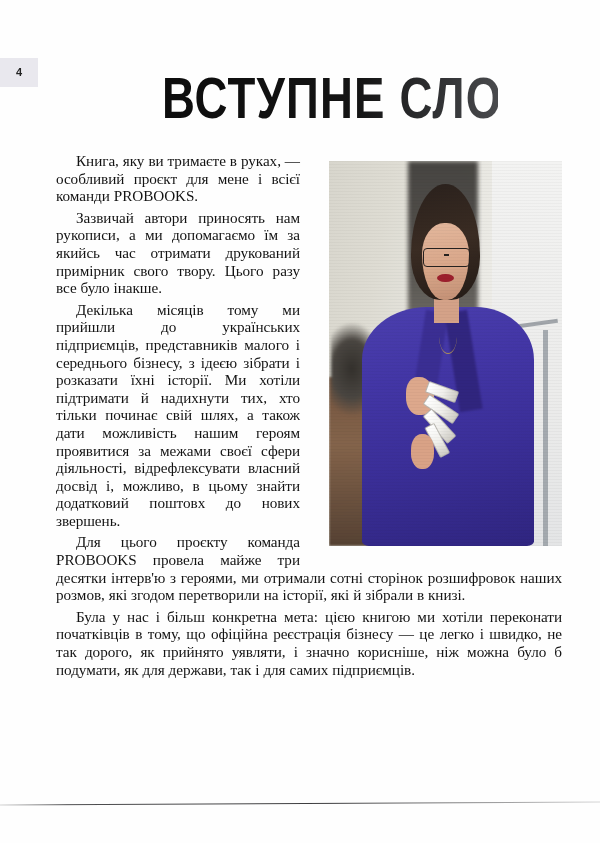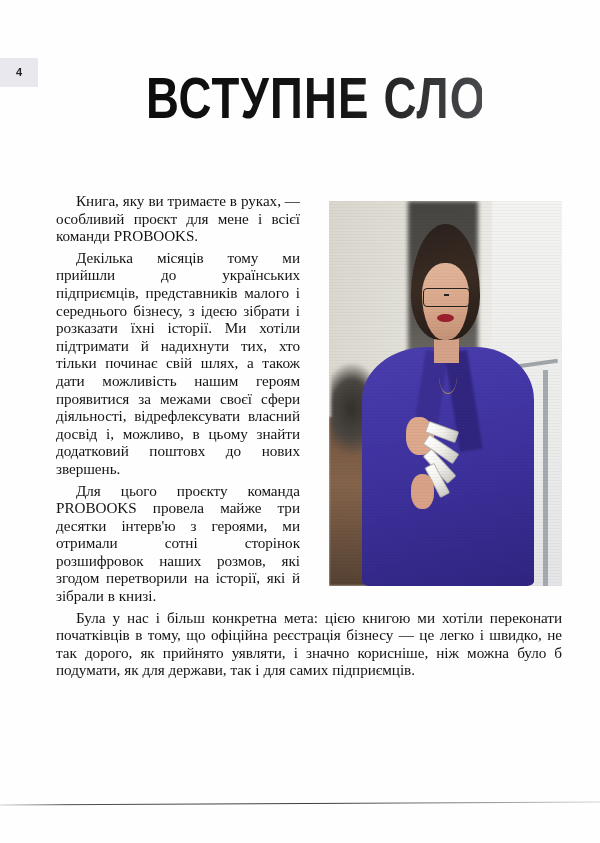--- a/index.html
+++ b/index.html
@@ -42,21 +42,21 @@
     font-weight: 700;
     font-size: 11px;
     color: #232323;
     letter-spacing: 0;
     line-height: 1;
   }
 
   
   .title-wrap {
     position: absolute;
-    left: 146px;
+    left: 162px;
     top: 70px;
     width: 420px;
     height: 62px;
   }
   .doc-title {
     font-family: "Liberation Sans Narrow", "Liberation Sans", "DejaVu Sans", sans-serif;
     font-weight: 700;
     font-size: 57px;
     line-height: 57px;
     letter-spacing: 1.5px;
@@ -70,21 +70,20 @@
     background-clip: text;
     color: transparent;
   }
 
   
   .content {
     position: absolute;
     left: 56px;
     top: 152px;
     width: 506px;
-    margin-top: 40px;
   }
 
   
   .photo-float {
     float: right;
     width: 248px;
     height: 392px;
     margin: 9px 0 6px 14px;
     shape-margin: 6px;
   }
@@ -317,20 +316,21 @@
             <i></i>
             <i></i>
             <i></i>
           </div>
         <div class="ph-hand-low"></div>
         <div class="ph-grain"></div>
       </div>
     </div>
 
     <p class="para">Книга, яку ви тримаєте в руках, — особливий проєкт для мене і всієї команди PROBOOKS.</p>
+    <p class="para">Зазвичай автори приносять нам рукописи, а ми допомагаємо їм за якийсь час отримати друкований примірник свого твору. Цього разу все було інакше.</p>
     <p class="para">Декілька місяців тому ми прийшли до українських підприємців, представників малого і середнього бізнесу, з ідеєю зібрати і розказати їхні історії. Ми хотіли підтримати й надихнути тих, хто тільки починає свій шлях, а також дати можливість нашим героям проявитися за межами своєї сфери діяльності, відрефлексувати власний досвід і, можливо, в цьому знайти додатковий поштовх до нових звершень.</p>
     <p class="para">Для цього проєкту команда PROBOOKS провела майже три десятки інтерв'ю з героями, ми отримали сотні сторінок розшифровок наших розмов, які згодом перетворили на історії, які й зібрали в книзі.</p>
     <p class="para">Була у нас і більш конкретна мета: цією книгою ми хотіли переконати початківців в тому, що офіційна реєстрація бізнесу — це легко і швидко, не так дорого, як прийнято уявляти, і значно корисніше, ніж можна було б подумати, як для держави, так і для самих підприємців.</p>
   </div>
 
   <div class="scan-line"></div>
 
 </div>
 
 </body></html>

